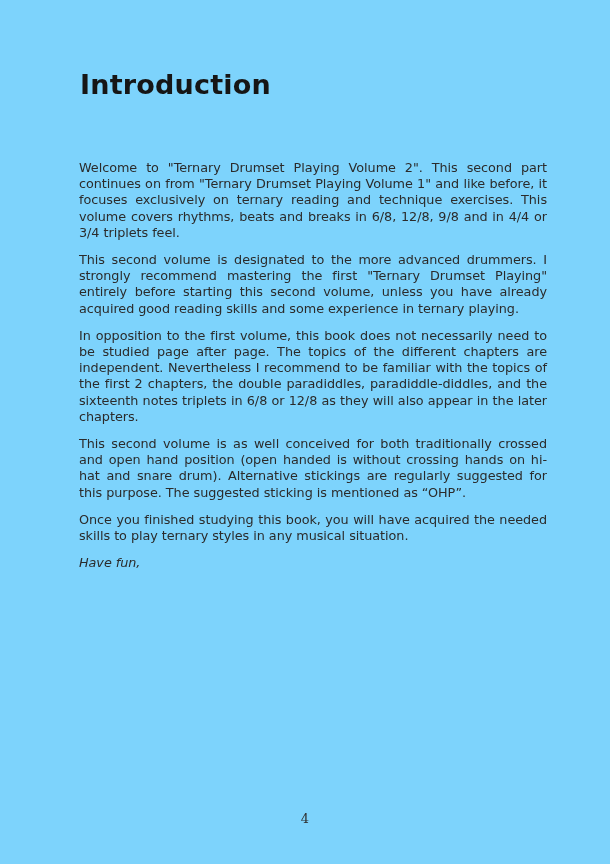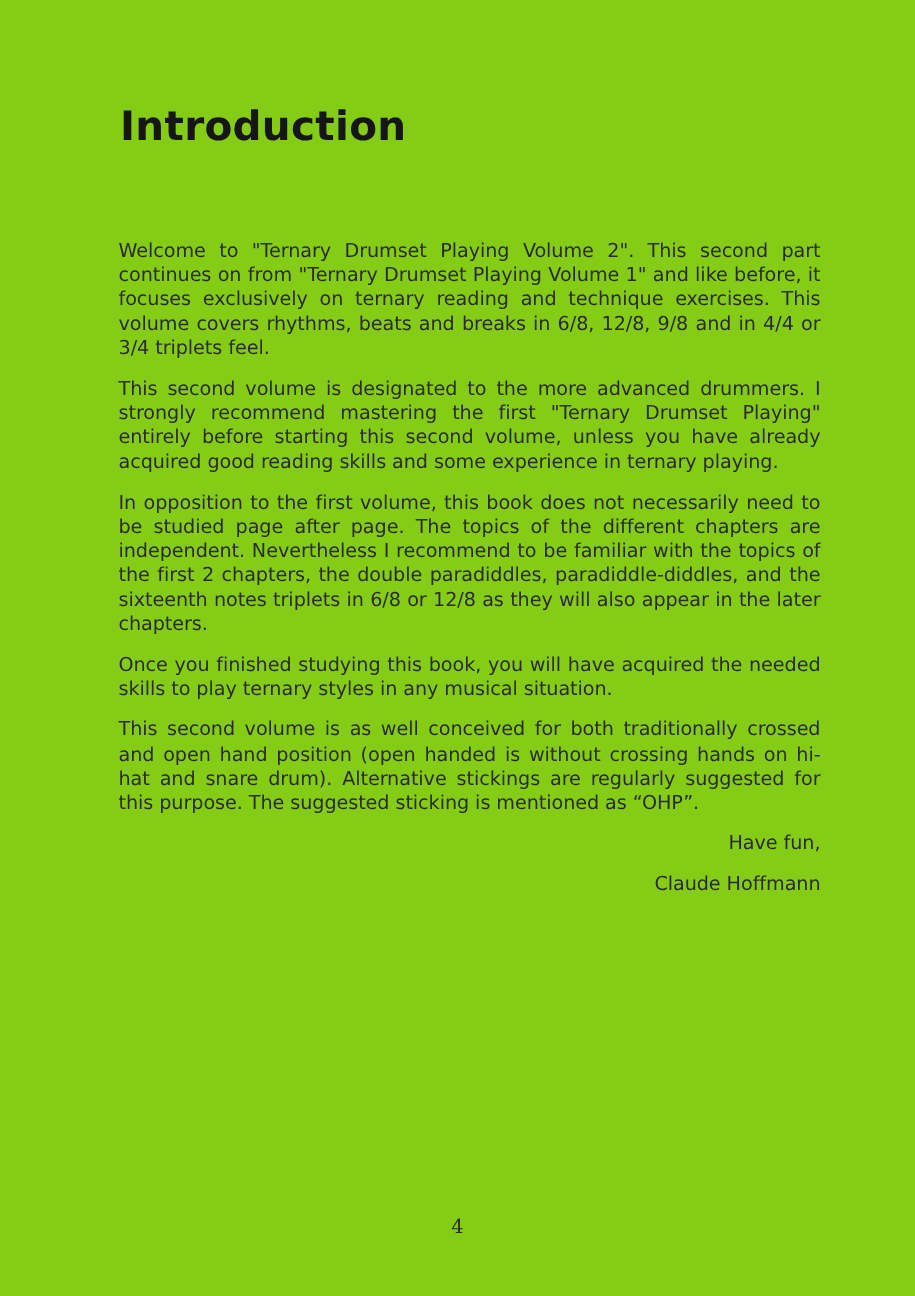--- a/index.html
+++ b/index.html
@@ -10,21 +10,21 @@
     width: 610px;
     height: 864px;
     background: #fefefe;
     position: relative;
     overflow: hidden;
     font-family: "DejaVu Sans", "Liberation Sans", sans-serif;
   }
   .page {
     position: absolute;
     inset: 0;
-    background: #84cc16;
+    background: #7dd3fc;
   }
   .doc-title {
     position: absolute;
     left: 80px;
     top: 68px;
     margin: 0;
     font-size: 27px;
     line-height: 34px;
     font-weight: bold;
     color: #161616;
@@ -39,21 +39,22 @@
     line-height: 16.2px;
     letter-spacing: -0.05px;
     color: #2b2b2b;
     text-align: justify;
   }
   .doc-body p {
     margin: 0 0 11px 0;
   }
   .doc-body p.closing,
   .doc-body p.signature {
-    text-align: right;
+    text-align: left;
+    font-style: italic;
   }
   .page-number {
     position: absolute;
     left: 0;
     right: 0;
     top: 811px;
     text-align: center;
     font-family: "DejaVu Serif", "Liberation Serif", serif;
     font-size: 13px;
     color: #2e2e2e;
@@ -63,21 +64,20 @@
 <body>
 
 <div class="page">
 
   <h1 class="doc-title">Introduction</h1>
 
   <div class="doc-body">
     <p>Welcome to "Ternary Drumset Playing Volume 2". This second part continues on from "Ternary Drumset Playing Volume 1" and like before, it focuses exclusively on ternary reading and technique exercises. This volume covers rhythms, beats and breaks in 6/8, 12/8, 9/8 and in 4/4 or 3/4 triplets feel.</p>
     <p>This second volume is designated to the more advanced drummers. I strongly recommend mastering the first "Ternary Drumset Playing" entirely before starting this second volume, unless you have already acquired good reading skills and some experience in ternary playing.</p>
     <p>In opposition to the first volume, this book does not necessarily need to be studied page after page. The topics of the different chapters are independent. Nevertheless I recommend to be familiar with the topics of the first 2 chapters, the double paradiddles, paradiddle-diddles, and the sixteenth notes triplets in 6/8 or 12/8 as they will also appear in the later chapters.</p>
+    <p>This second volume is as well conceived for both traditionally crossed and open hand position (open handed is without crossing hands on hi-hat and snare drum). Alternative stickings are regularly suggested for this purpose. The suggested sticking is mentioned as “OHP”.</p>
     <p>Once you finished studying this book, you will have acquired the needed skills to play ternary styles in any musical situation.</p>
-    <p>This second volume is as well conceived for both traditionally crossed and open hand position (open handed is without crossing hands on hi-hat and snare drum). Alternative stickings are regularly suggested for this purpose. The suggested sticking is mentioned as “OHP”.</p>
     <p class="closing">Have fun,</p>
-    <p class="signature">Claude Hoffmann</p>
   </div>
 
   <div class="page-number">4</div>
 
 </div>
 
 </body></html>

